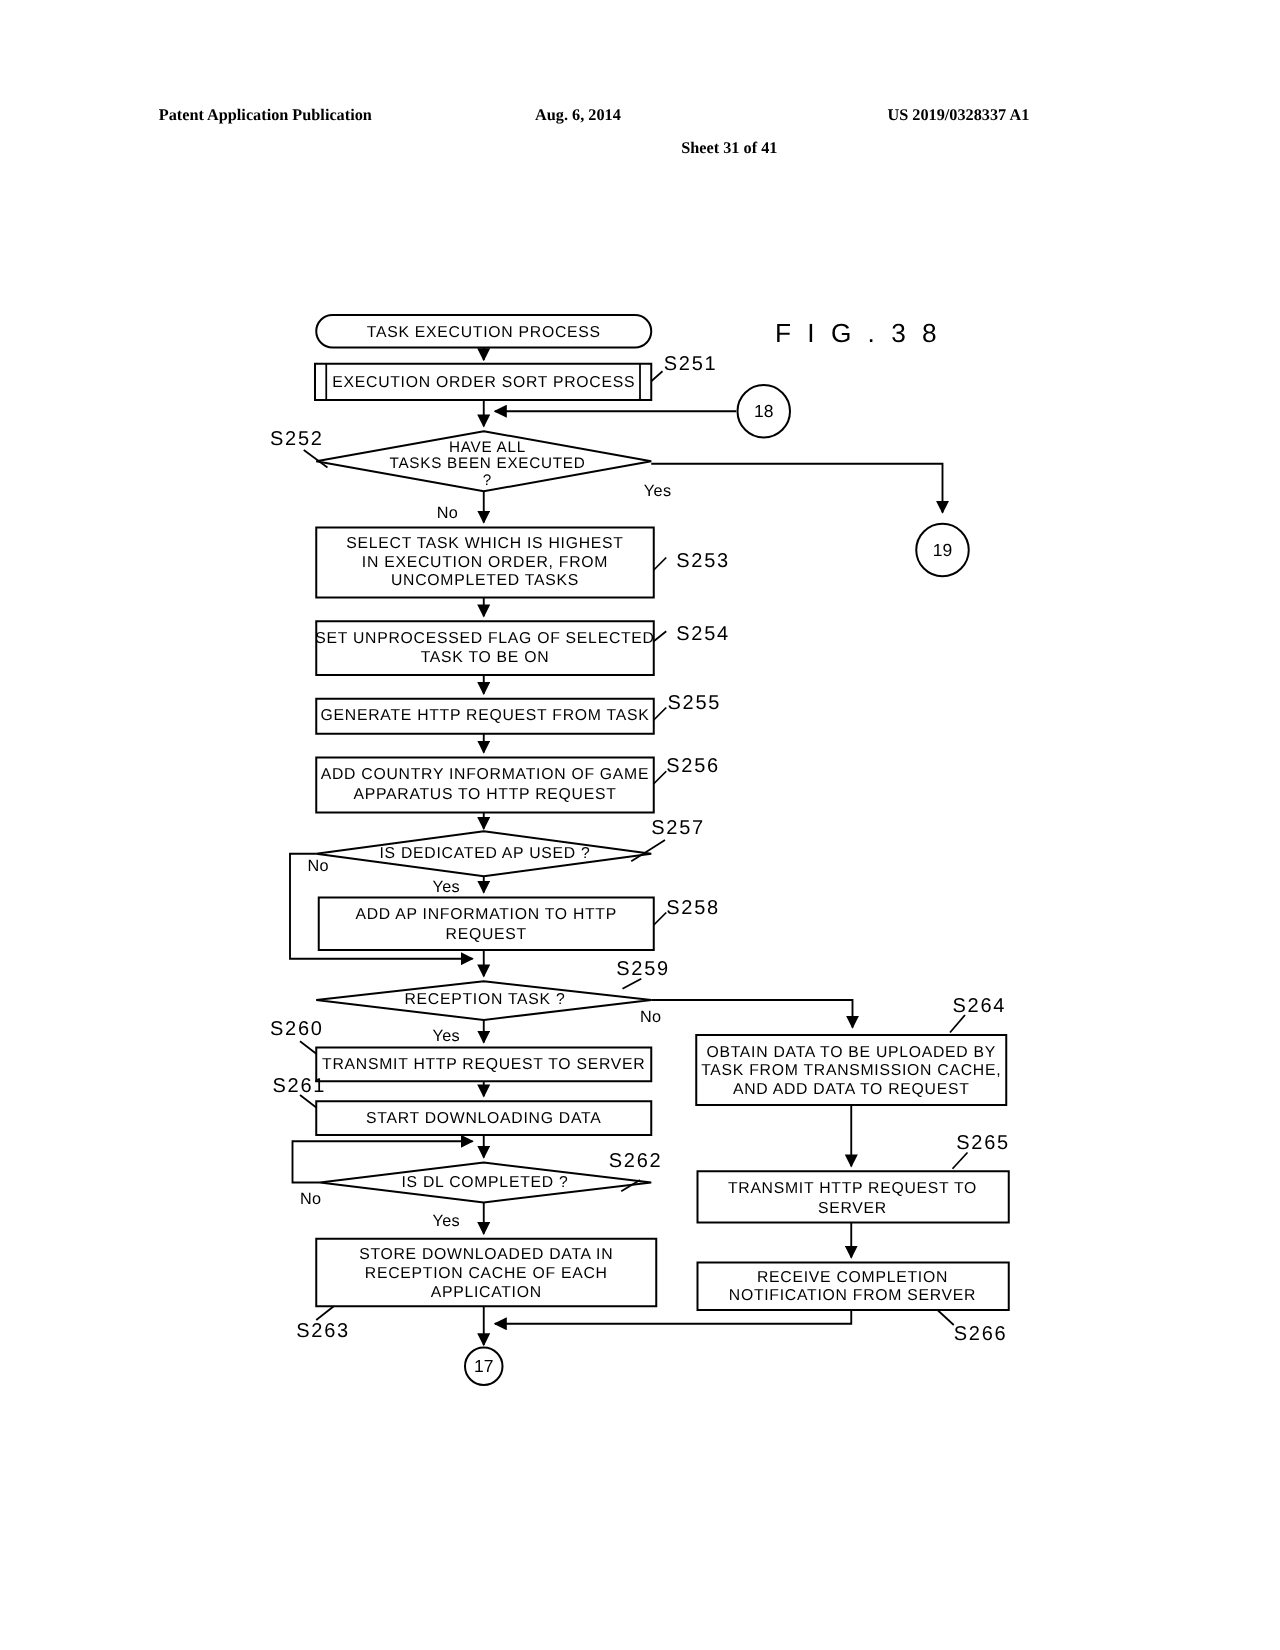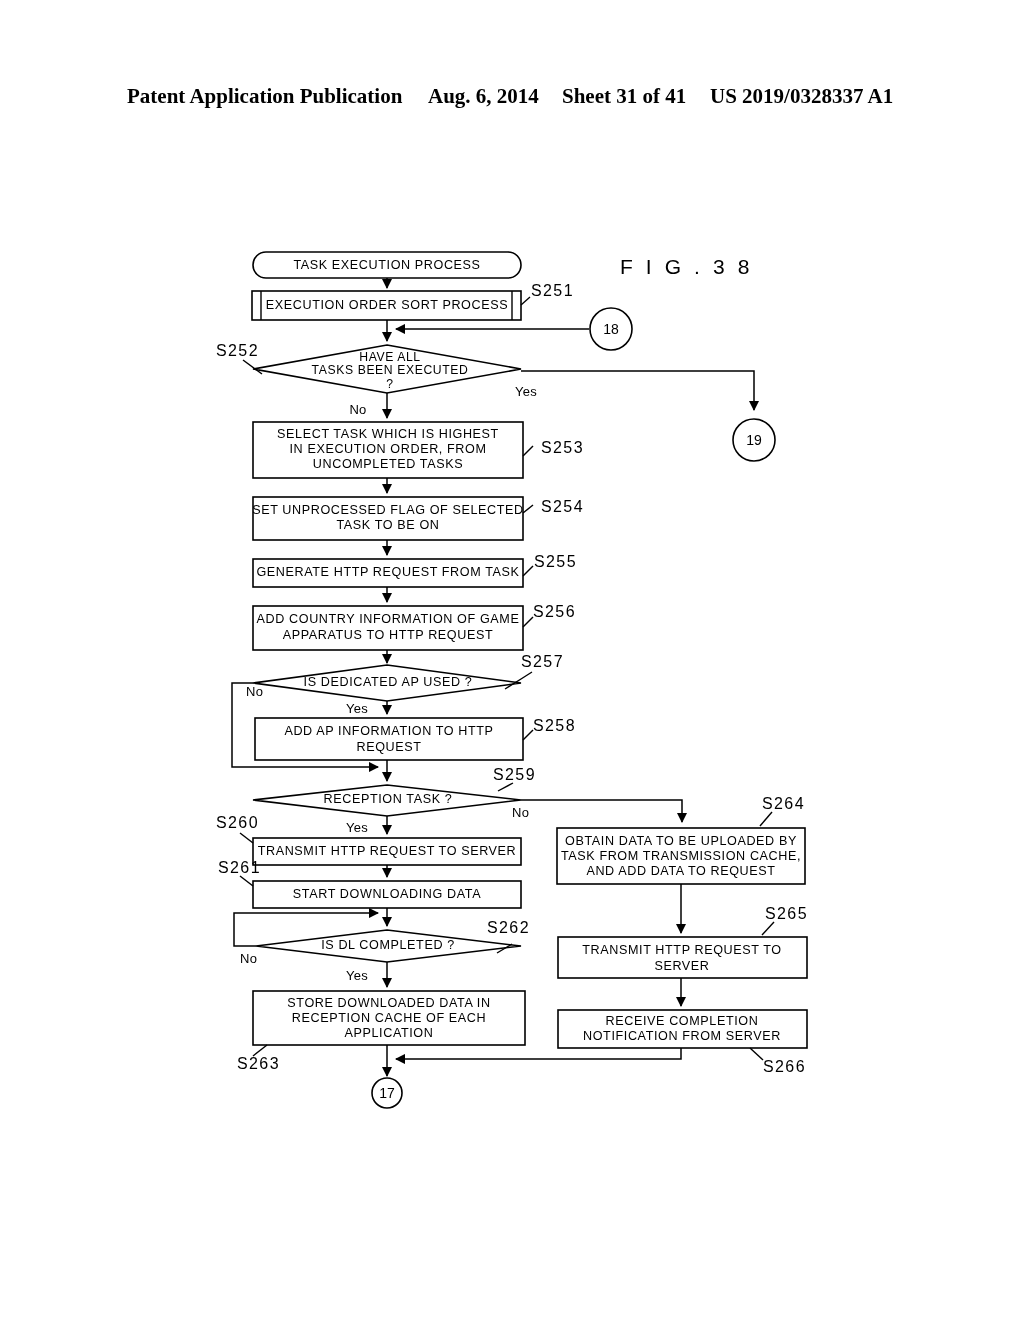--- a/index.html
+++ b/index.html
@@ -21,27 +21,27 @@
   #page-header {
     position: absolute;
     left: 0;
     top: 84px;
     width: 987px;
     height: 28px;
     display: flex;
     align-items: baseline;
     font-family: "Liberation Serif", serif;
     font-weight: bold;
-    font-size: 21px;
+    font-size: 13px;
     letter-spacing: 0px;
     white-space: nowrap;
   }
   #page-header .hdr-pub   { position: absolute; left: 127px; }
   #page-header .hdr-date  { position: absolute; left: 428px; }
-  #page-header .hdr-sheet { position: absolute; left: 562px; }
+  #page-header .hdr-sheet { position: absolute; left: 545px; margin-top: 26px; }
   #page-header .hdr-num   { position: absolute; left: 710px; }
 
   
   #figure {
     position: absolute;
     left: 0;
     top: 0;
     width: 1024px;
     height: 1320px;
   }

